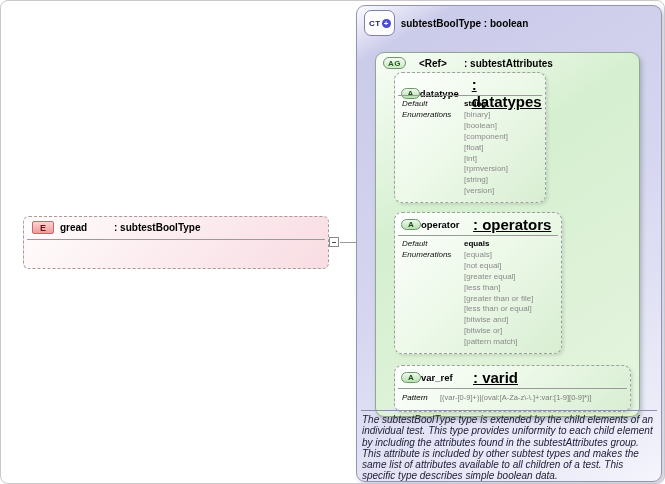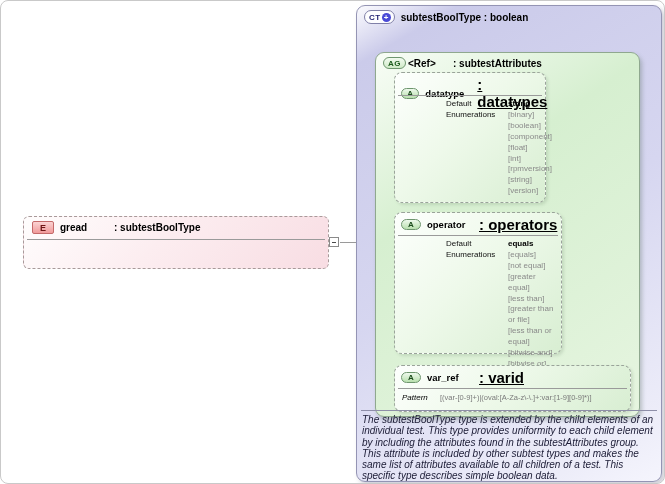--- a/index.html
+++ b/index.html
@@ -40,21 +40,21 @@
   }
   
   .ct-box{
     position:absolute;left:355px;top:4px;width:306px;height:477px;box-sizing:border-box;
     border:1px solid #9494b4;border-radius:9px;
     background:linear-gradient(150deg,#fbfbfe 0%,#cbcbea 9%,#d6d6f0 50%,#ededf9 90%,#f5f5fd 100%);
     box-shadow:3px 3px 5px rgba(110,110,135,.35);
   }
   .ct-hdr{position:absolute;left:7px;top:4px;display:flex;align-items:center;}
   .badge-ct{
-    height:14px;box-sizing:border-box;border:1px solid #8080a8;border-radius:7px;background:#fdfdff;
+    height:26px;box-sizing:border-box;border:1px solid #8080a8;border-radius:7px;background:#fdfdff;
     display:flex;align-items:center;padding:0 3px 0 4px;
   }
   .badge-ct .t{font-size:8px;font-weight:bold;color:#1c1c6e;letter-spacing:.5px;}
   .plus-circle{
     display:inline-flex;width:9px;height:9px;margin-left:1px;border-radius:50%;
     background:#4a4ad6;color:#fff;font-size:8px;font-weight:bold;line-height:9px;
     align-items:center;justify-content:center;
   }
   .ct-title{margin-left:6px;font-size:10px;font-weight:bold;}
   
@@ -64,47 +64,47 @@
     background:linear-gradient(145deg,#f8fdf6 0%,#d6efd0 35%,#def2d8 70%,#e6f5e0 100%);
     box-shadow:2px 3px 4px rgba(85,105,95,.35);
   }
   .ag-hdr{position:absolute;left:7px;top:4px;display:flex;align-items:center;}
   .badge-ag{
     height:12px;box-sizing:border-box;border:1px solid #6e966e;border-radius:6px;
     background:linear-gradient(180deg,#f2fbf0,#cfeac7);
     display:flex;align-items:center;padding:0 4px;
     font-size:8px;font-weight:bold;color:#1d5c1d;letter-spacing:.5px;
   }
-  .ag-hdr .nm{margin-left:2px;font-size:10px;font-weight:bold;min-width:45px;}
+  .ag-hdr .nm{margin-left:13px;font-size:10px;font-weight:bold;min-width:45px;}
   .ag-hdr .tp{font-size:10px;font-weight:bold;}
   
   .attr-box{
     position:absolute;box-sizing:border-box;
     border:1px dashed #9aa39a;border-radius:8px;
     background:linear-gradient(135deg,#fdfffd 0%,#eef9ea 45%,#d8eed2 100%);
     box-shadow:2px 2px 3px rgba(90,115,90,.18);
   }
   .attr-box.datatype{left:18px;top:19px;width:152px;height:131px;}
   .attr-box.operator{left:18px;top:159px;width:168px;height:142px;}
   .attr-box.varref  {left:18px;top:312px;width:237px;height:47px;}
   .attr-hdr{position:absolute;left:6px;top:3px;display:flex;align-items:center;}
   .badge-a{
     width:20px;height:11px;box-sizing:border-box;border:1px solid #6e966e;border-radius:6px;
     background:linear-gradient(180deg,#eef9ec,#b9e0ae);
     display:flex;align-items:center;justify-content:center;
     font-size:8px;font-weight:bold;color:#1d4d1d;
   }
-  .attr-hdr .nm{margin-left:6px;font-size:9.5px;font-weight:bold;min-width:52px;}
+  .attr-hdr .nm{font-size:9.5px;font-weight:bold;min-width:52px;}
   .attr-hdr .tp{font-size:15px;font-weight:bold;text-decoration:underline;}
   .attr-box .sep{top:22px;}
   .attr-body{
     position:absolute;left:7px;top:26px;right:2px;display:flex;
     font-size:8px;line-height:10.9px;
   }
-  .lbl-col{width:62px;flex:0 0 62px;color:#101010;margin-left:44px;}
+  .lbl-col{width:62px;flex:0 0 62px;font-style:italic;color:#101010;}
   .val-col{flex:1;}
   .default-val{font-weight:bold;color:#000;}
   .enum-line{color:#8a8a8a;}
   .pattern-row{position:absolute;left:7px;top:27px;right:3px;display:flex;font-size:8px;line-height:10px;}
   .pattern-row .plbl{width:38px;flex:0 0 38px;font-style:italic;}
   .pattern-row .pval{flex:1;font-size:7.5px;color:#7a7a7a;white-space:nowrap;overflow:hidden;}
   
   .annot-sep{position:absolute;left:4px;right:4px;top:404px;height:1px;background:#8e8ea8;}
   .annotation{
     position:absolute;left:5px;top:408px;width:297px;

